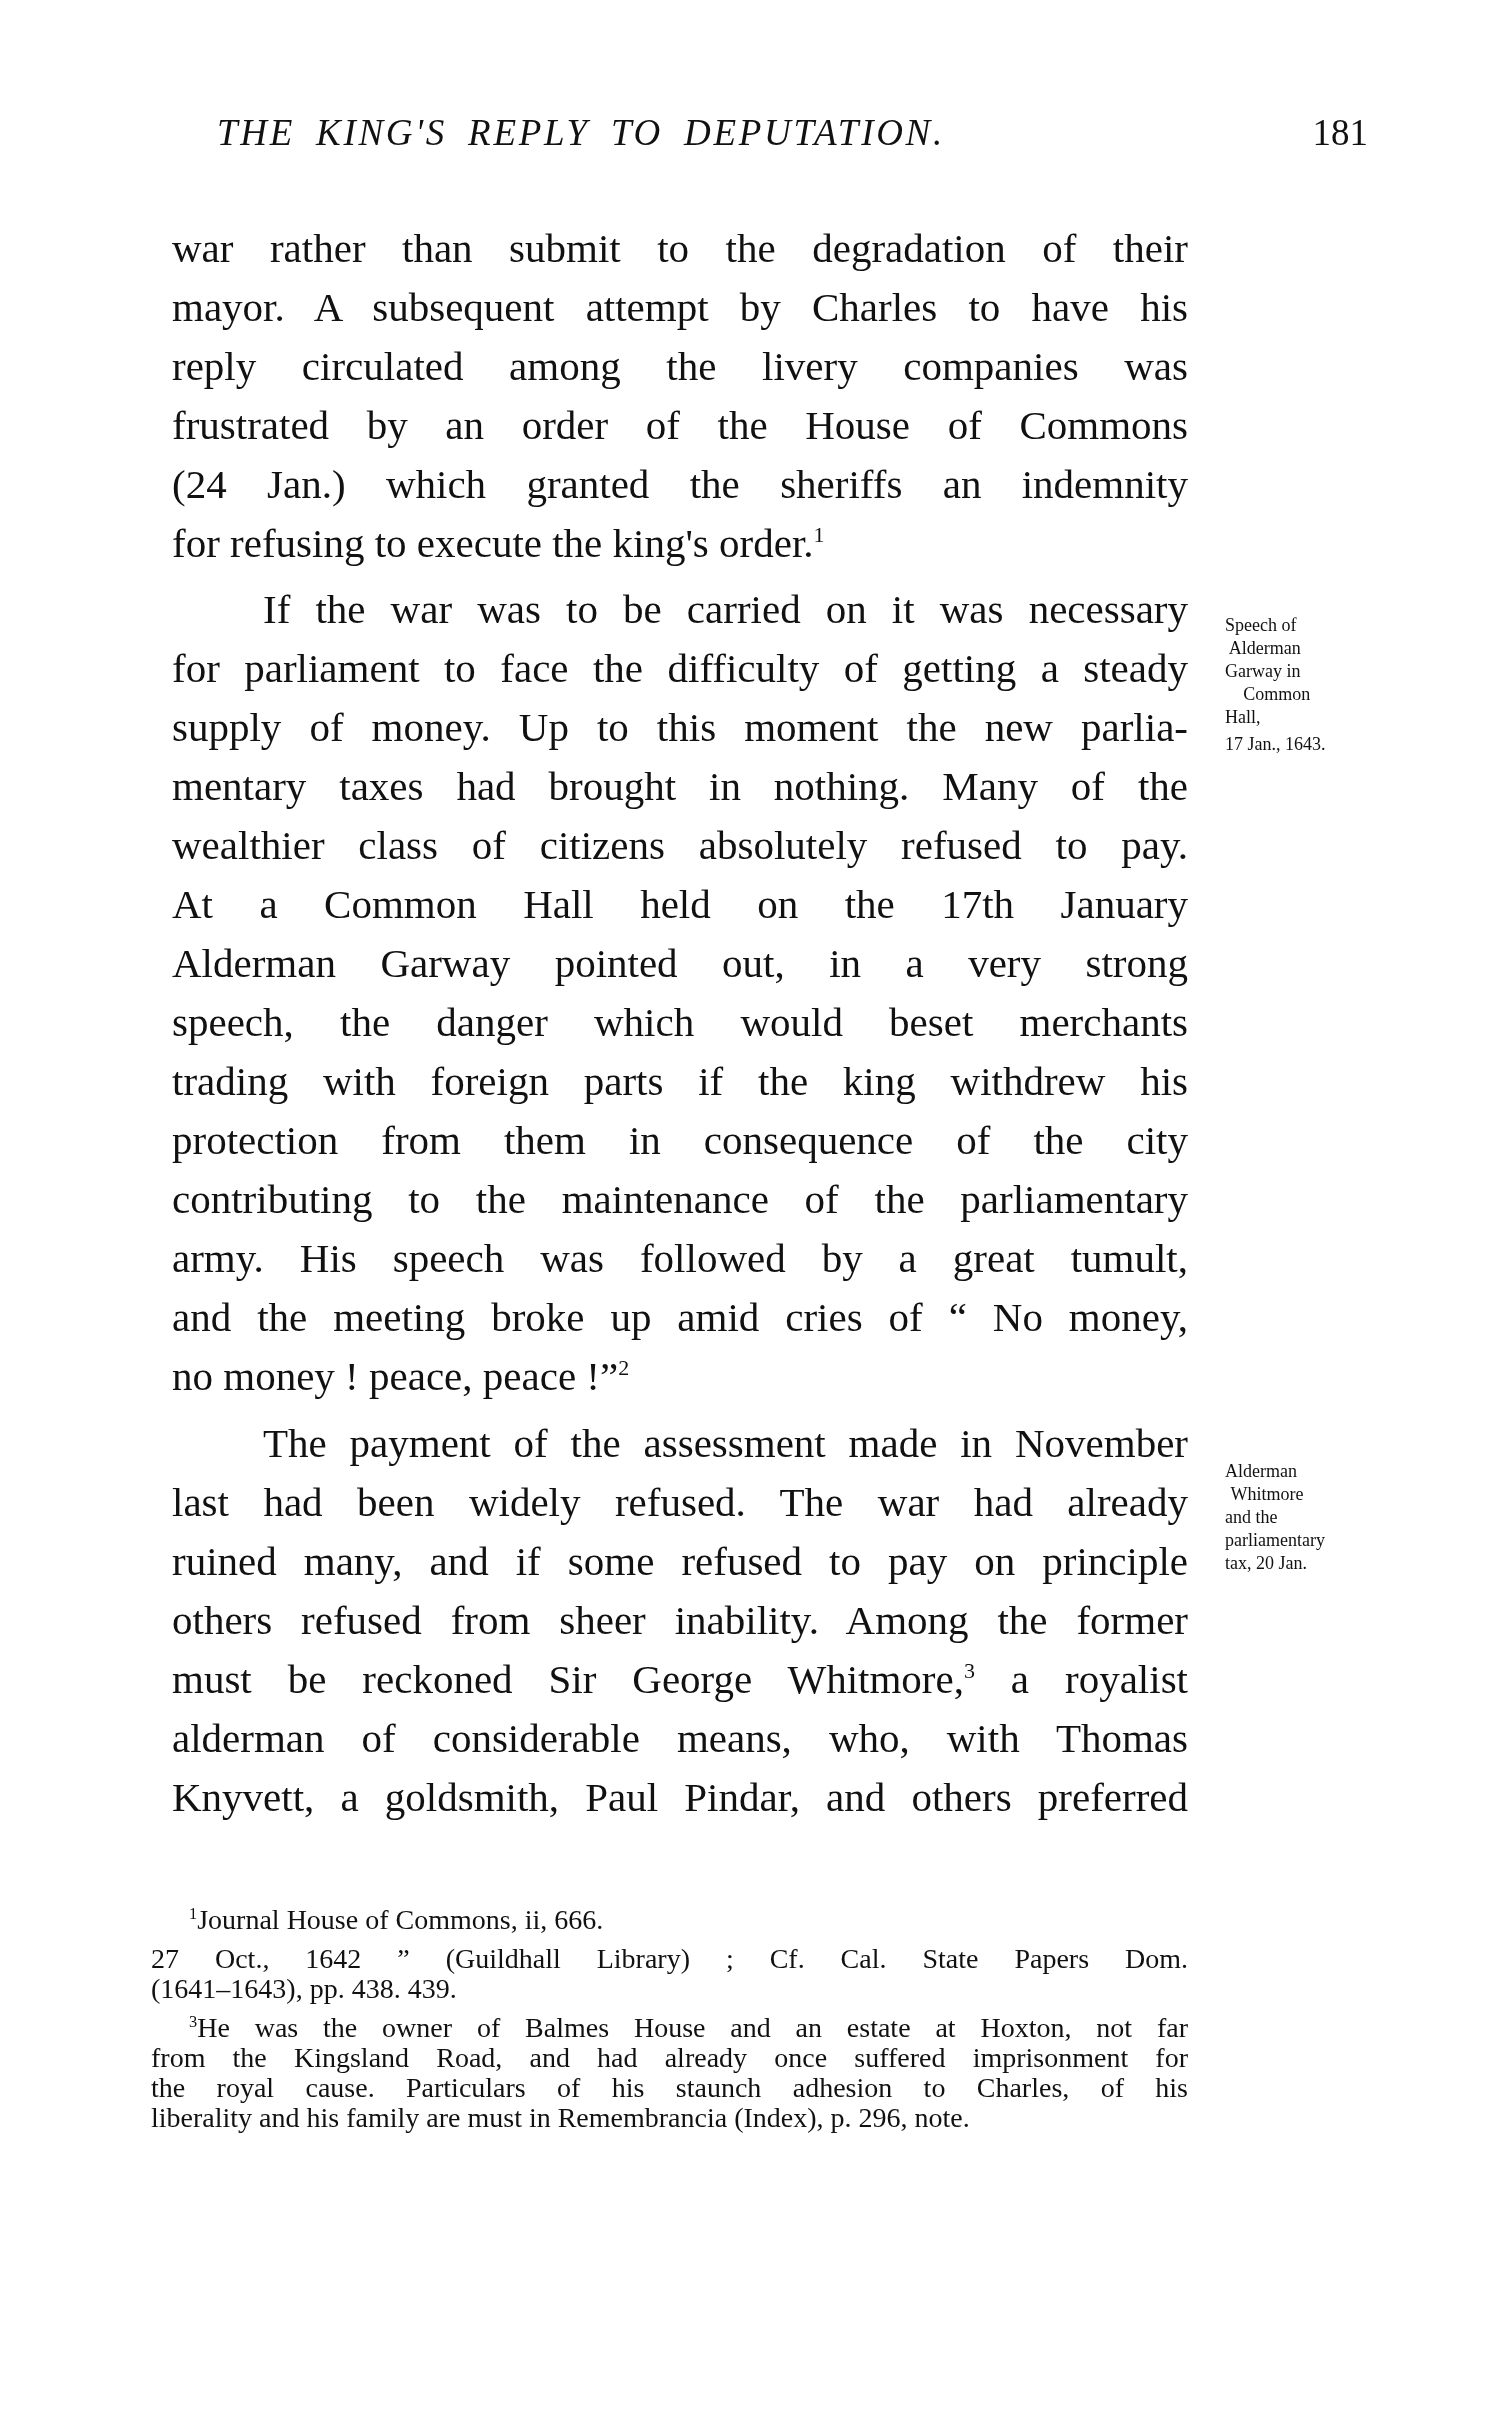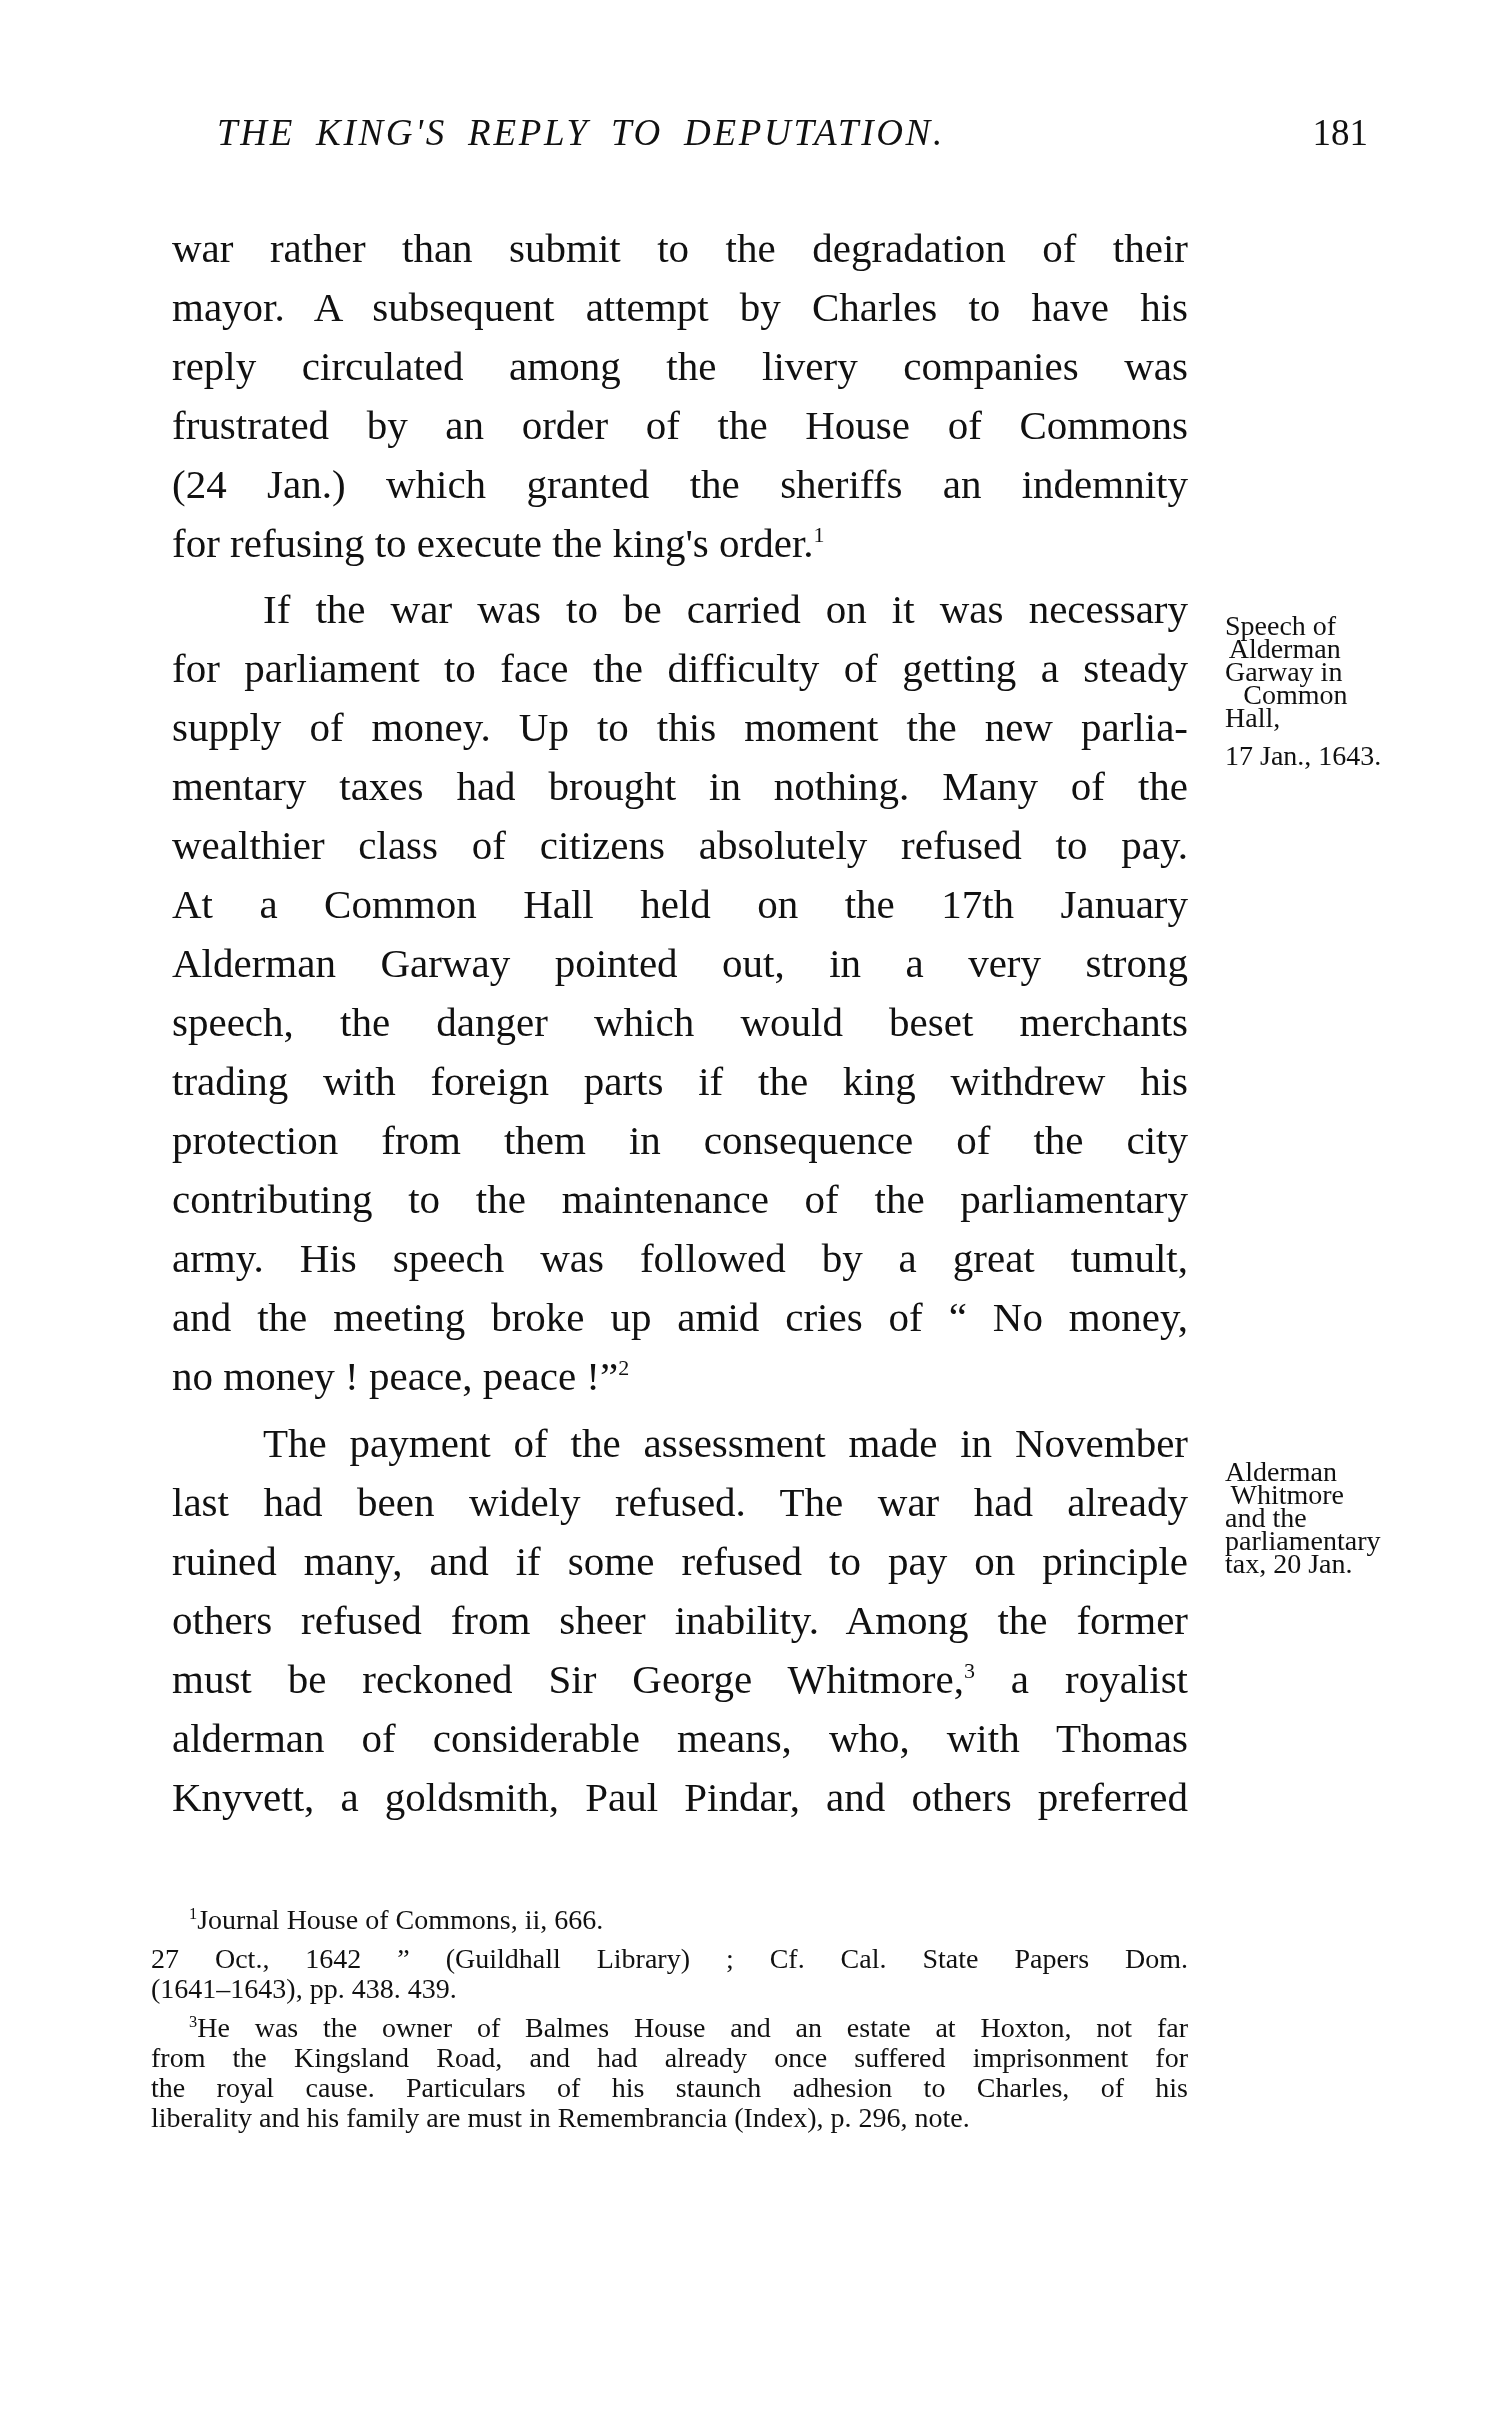--- a/index.html
+++ b/index.html
@@ -13,21 +13,21 @@
   .page-number { position: absolute; right: 0; top: 0; font-size: 37px; }
 
   .body-text { position: absolute; left: 128px; top: 219px; width: 1060px; }
   .line { height: 59px; line-height: 59px; font-size: 41px; white-space: nowrap;
           text-align: justify; text-align-last: justify; margin-left: 44px; }
   .line.last { text-align-last: left; }
   .line.indent { padding-left: 91px; }
   .para-gap { height: 7.3px; }
   sup { font-size: 22px; line-height: 0; vertical-align: super; }
 
-  .margin-note { position: absolute; left: 1225px; width: 274px; font-size: 28px; line-height: 23px; }
+  .margin-note { position: absolute; left: 1225px; width: 274px; font-size: 18px; line-height: 23px; }
   .margin-note div { white-space: nowrap; }
 
   .footnotes { position: absolute; left: 151px; top: 1905px; width: 1037px; font-size: 28px; }
   .fn { margin-bottom: 9.1px; }
   .fn-line { line-height: 30px; white-space: nowrap; text-align: justify; text-align-last: justify; }
   .fn-line.last { text-align-last: left; }
   .fn-line.first { padding-left: 38px; }
   .fn sup { font-size: 16.4px; }
 </style>
 </head>
@@ -80,21 +80,21 @@
       <div class="line">Knyvett, a goldsmith, Paul Pindar, and others preferred</div>
     </div>
   </div>
 
   <div class="margin-note" style="top: 614px;">
     <div>Speech of</div>
     <div style="padding-left:3.7px;">Alderman</div>
     <div>Garway in</div>
     <div style="padding-left:18.3px;">Common</div>
     <div>Hall,</div>
-    <div style="margin-top:15px;">17 Jan., 1643.</div>
+    <div style="margin-top:4px;">17 Jan., 1643.</div>
   </div>
 
   <div class="margin-note" style="top: 1460px;">
     <div>Alderman</div>
     <div style="padding-left:5.5px;">Whitmore</div>
     <div>and the</div>
     <div>parliamentary</div>
     <div>tax, 20 Jan.</div>
   </div>
 

